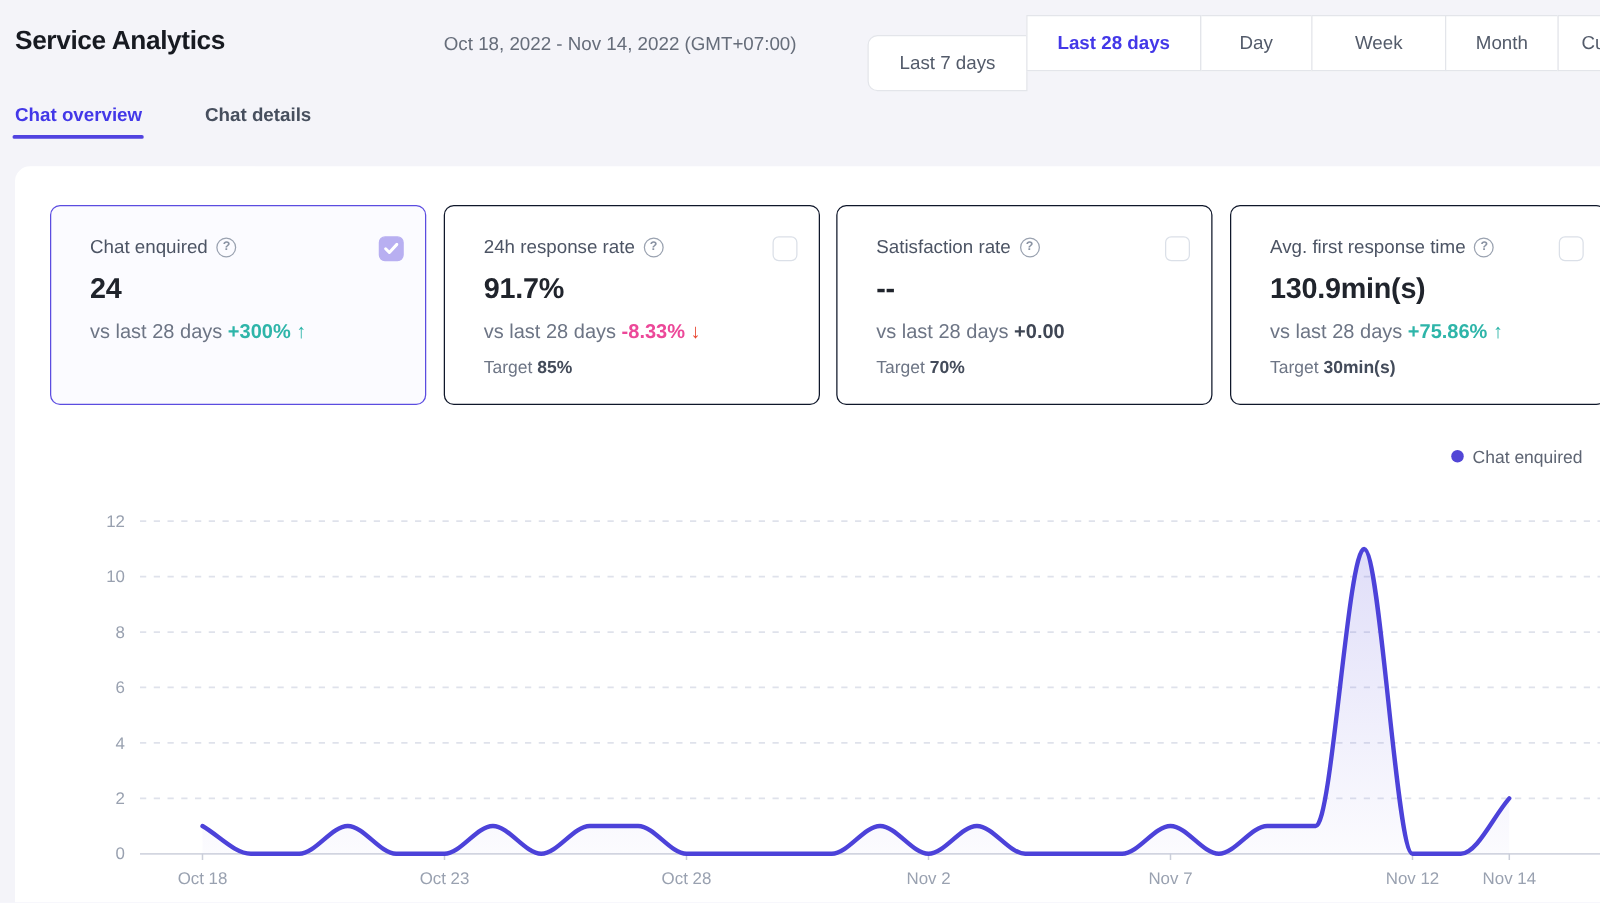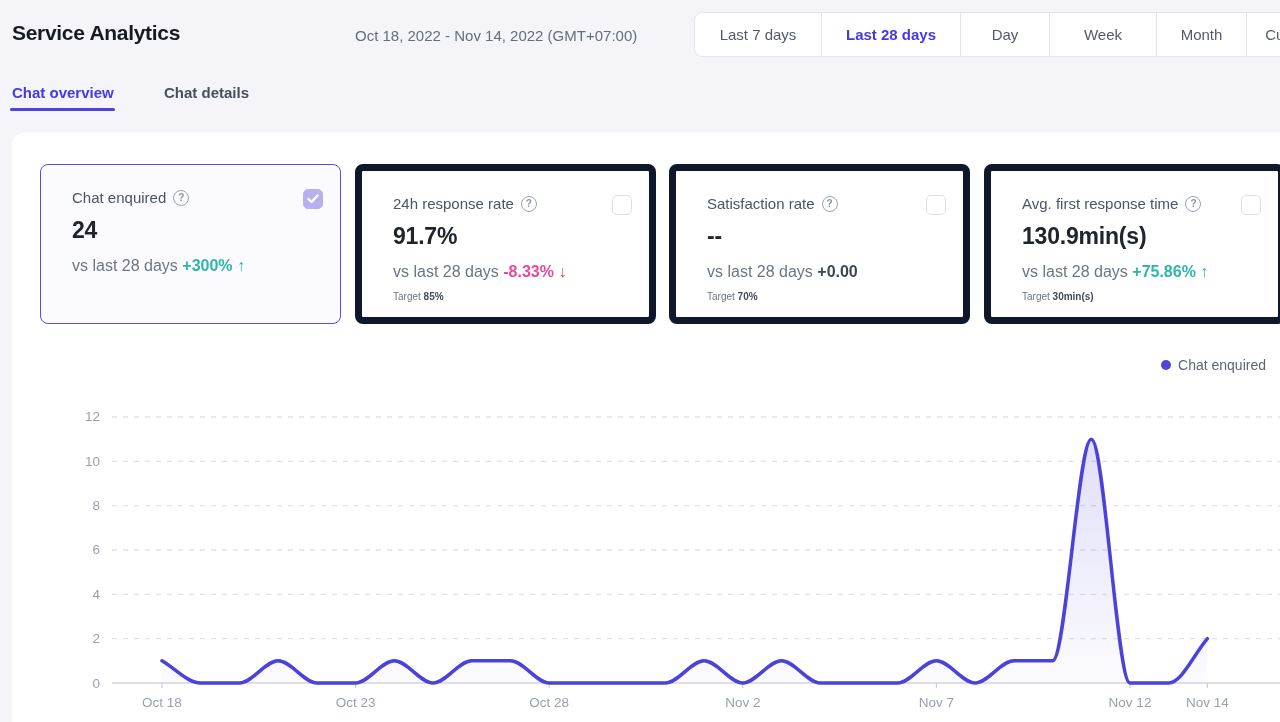--- a/index.html
+++ b/index.html
@@ -9,54 +9,54 @@
 
   
   .page-title { position:absolute; left:12px; top:21px; font-size:21px; font-weight:700;
     color:#171a21; letter-spacing:-0.3px; }
   .date-range { position:absolute; left:355px; top:27px; font-size:15px; color:#666d7a;text-align:right; }
 
   .range-group { position:absolute; left:694px; top:12px; display:flex; }
   .range-btn { height:45px; background:#fff; border:1px solid #e3e5ea; margin-left:-1px;
     display:flex; align-items:center; justify-content:center; font-size:15px; font-weight:500;
     color:#535b6a; cursor:pointer; white-space:nowrap; }
-  .range-btn:first-child { border-radius:8px 0 0 8px; margin-left:0; }
+  .range-btn:first-child { border-radius:8px 0 0 8px; margin-left:0;margin-top:16px; }
   .range-btn.active { color:#4338e8; font-weight:600; position:relative; z-index:1; }
 
   
   .tab { position:absolute; top:84px; font-size:15px; font-weight:600; color:#474f5e;
     cursor:pointer; }
   .tab.active { color:#4338e8; }
   .tab.active::after { content:""; position:absolute; left:-2px; right:-1px; bottom:-10px;
     height:3px; background:#5143e0; border-radius:2px; }
 
   
   .panel { position:absolute; left:12px; top:133px; width:1280px; height:600px;
     background:#ffffff; border-radius:12px 0 0 0; }
 
   
   .card { position:absolute; top:164px; width:301px; height:160px; background:#fff;
-    border:7px solid #0f172a; border-radius:8px; cursor:pointer; }
+    border:1px solid #0f172a; border-radius:8px; cursor:pointer; }
   .card.selected { border:1.6px solid #5b4ce0; background:#fbfbff; }
   .card-title-row { position:absolute; top:24px; left:31px; display:flex; align-items:center; }
   .card-title { font-size:15px; color:#4c5464; white-space:nowrap; }
   .help-icon { width:16px; height:16px; border:1.3px solid #9aa2b0; border-radius:50%;
     margin-left:7px; display:inline-flex; align-items:center; justify-content:center;
     font-size:10px; font-weight:700; color:#8a93a3; flex:none; }
   .checkbox { position:absolute; top:24px; right:17px; width:20px; height:20px;
     border-radius:5px; background:#fff; border:1.5px solid #dbe0e8; cursor:pointer;
     display:flex; align-items:center; justify-content:center; }
   .checkbox.checked { background:#b8aff1; border-color:#b8aff1; }
   .card-value { position:absolute; top:52px; left:31px; font-size:23px; font-weight:700;
     color:#20242c; letter-spacing:-0.2px; }
   .card-vs { position:absolute; top:92px; left:31px; font-size:16px; color:#6d7585;
     white-space:nowrap; }
   .cmp-val { font-weight:600; }
   .cmp-arrow { font-weight:700; }
-  .card-target { position:absolute; top:120px; left:31px; font-size:10px; color:#6d7585; }
+  .card-target { position:absolute; top:120px; left:31px; font-size:14px; color:#6d7585; }
   .target-val { font-weight:600; color:#434b5a; }
 
   
   .legend { position:absolute; top:357px; right:14px; display:flex; align-items:center;
     gap:7px; cursor:pointer; }
   .legend-dot { width:10px; height:10px; border-radius:50%; }
   .legend-label { font-size:14px; color:#5d6472; }
 
   
   #chart-svg { position:absolute; left:0; top:385px; }

